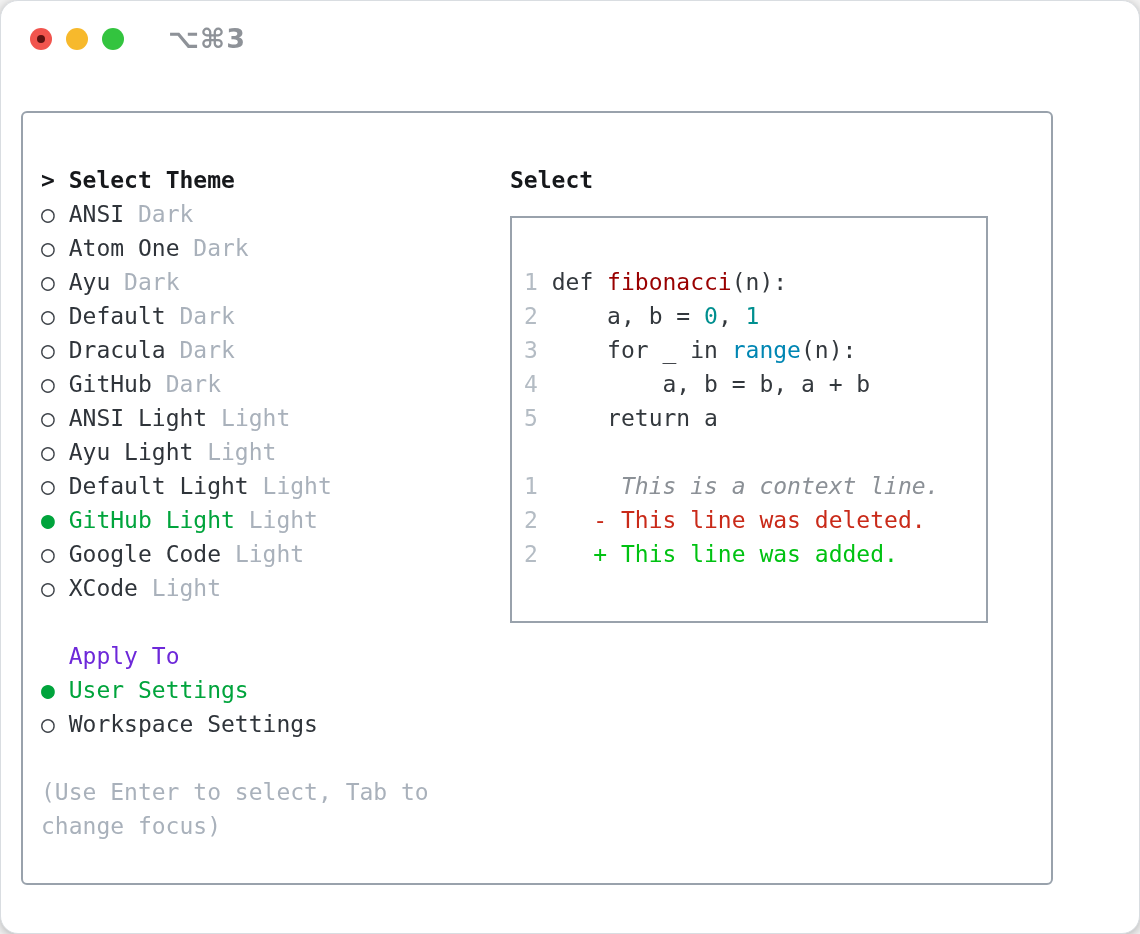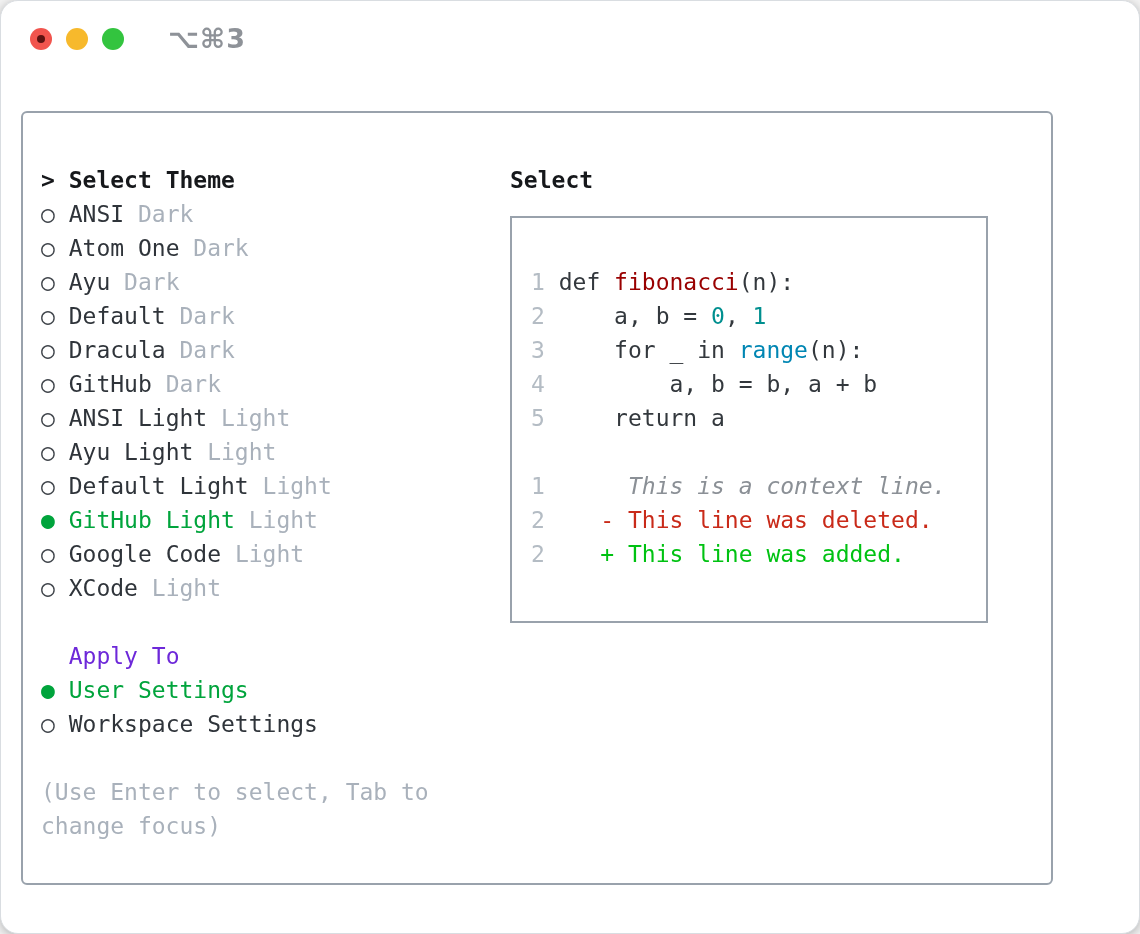--- a/index.html
+++ b/index.html
@@ -52,21 +52,21 @@
   
   .preview-title{
     position:absolute;left:487px;top:50px;
     font-size:23px;line-height:34px;font-weight:bold;color:#16181b;white-space:pre;
   }
   .pbox{
     position:absolute;left:487px;top:103px;width:478px;height:407px;
     border:2px solid var(--panel-border);box-sizing:border-box;background:#fff;
   }
   .code{
-    position:absolute;left:19px;top:47px;
+    position:absolute;left:12px;top:47px;
     font-size:23px;line-height:34px;white-space:pre;
   }
   .cl{height:34px;}
   .ln{color:var(--line-number-gray);}
   .tok-t{color:var(--code-text);}
   .tok-fn{color:var(--function-red);}
   .tok-bi{color:var(--builtin-blue);}
   .tok-num{color:var(--number-teal);}
   .tok-ctx{color:var(--context-gray);font-style:italic;}
   .tok-del{color:var(--deleted-red);}

